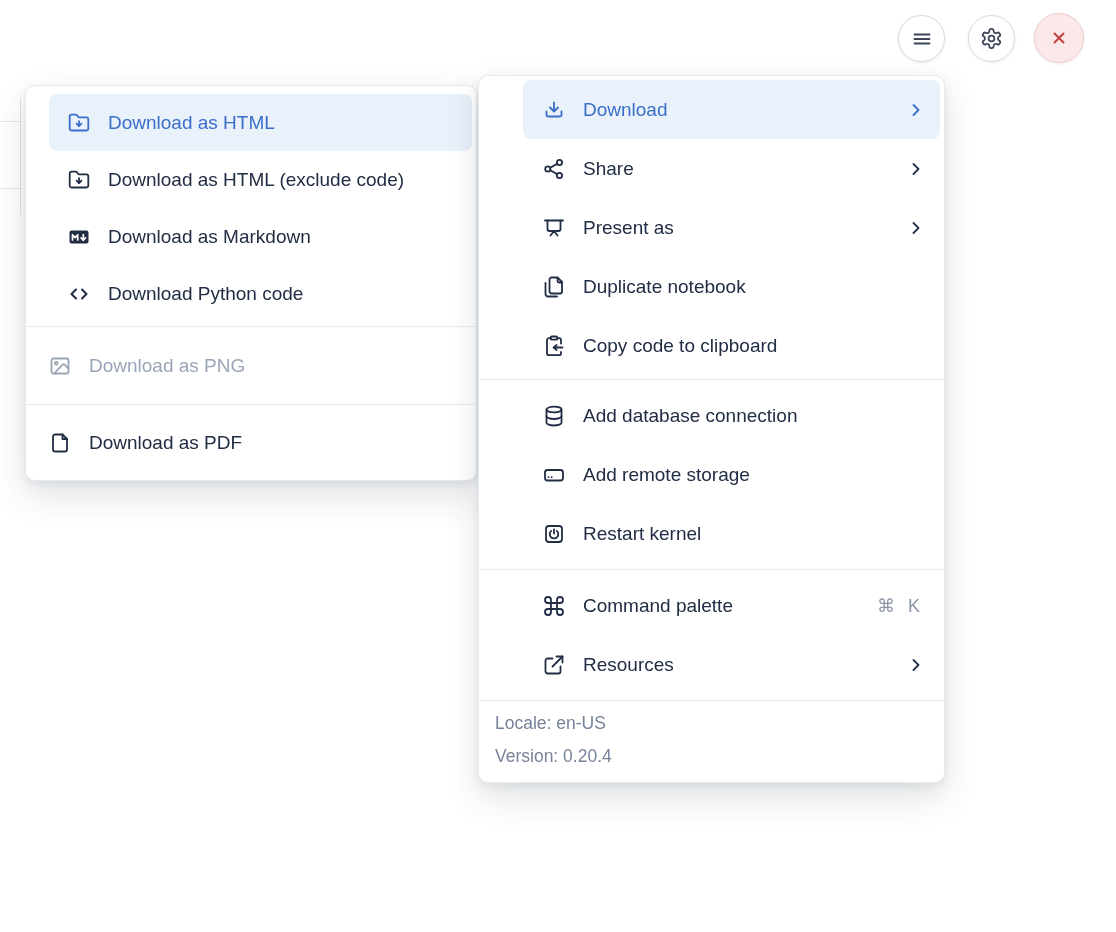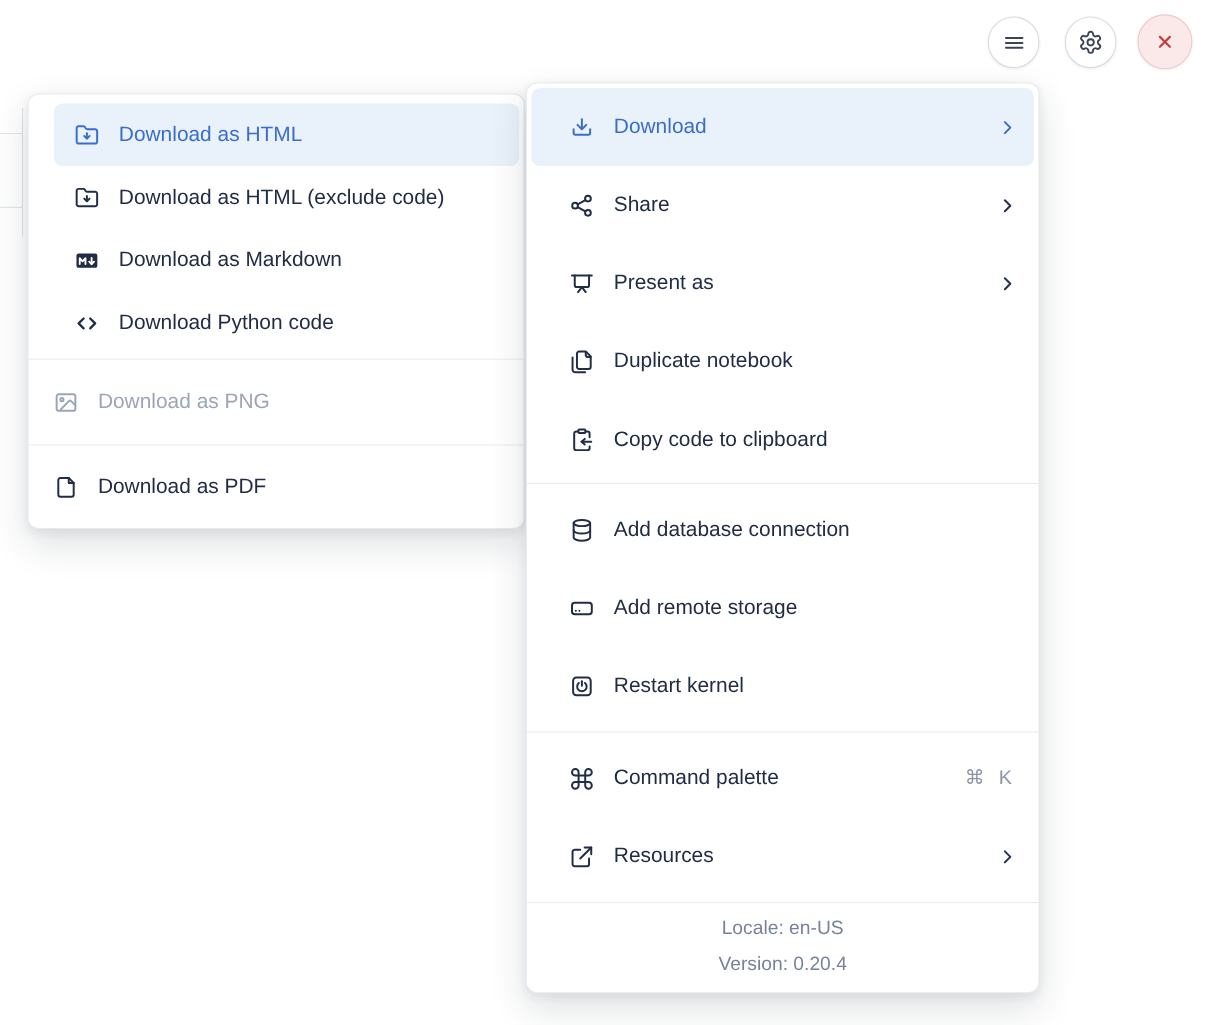--- a/index.html
+++ b/index.html
@@ -51,30 +51,30 @@
   .panel.left .sec.mid{padding:10px 4px;}
   .panel.left .sec.last{padding:9px 4px;}
   .panel.right .sec.grp{padding:6px 4px;}
   .sep{height:1px;background:var(--separator);}
 
   .item{
     display:flex;align-items:center;border-radius:8px;white-space:nowrap;
     cursor:default;
   }
   .panel.left .item{height:57px;padding:0 14px 0 18px;}
-  .panel.right .item{height:71px;padding:0 14px 0 34px;}
+  .panel.right .item{height:59px;padding:0 14px 0 19px;margin-left:40px;}
   .item .ic{width:24px;height:24px;flex:0 0 24px;}
   .item .label{margin-left:17px;}
   .item.active{background:var(--highlight-bg);color:var(--accent-blue);}
   .item.disabled{color:var(--text-disabled);}
   .chev{margin-left:auto;width:20px;height:20px;color:#26334c;}
   .item.active .chev{color:var(--accent-blue);}
   .shortcut{margin-left:auto;color:#8b95a7;font-size:18px;letter-spacing:4px;padding-right:2px;}
 
-  .menu-footer{border-top:1px solid var(--separator);padding:6px 16px 9px;text-align:center;}
+  .menu-footer{border-top:1px solid var(--separator);padding:6px 16px 9px;}
   .foot-line{color:var(--text-muted);font-size:17.5px;line-height:33px;}
 </style>
 </head>
 <body>
 
 <div class="bg-vline"></div>
 <div class="bg-hline l1"></div>
 <div class="bg-hline l2"></div>
 
 <div class="round-btn menu">

